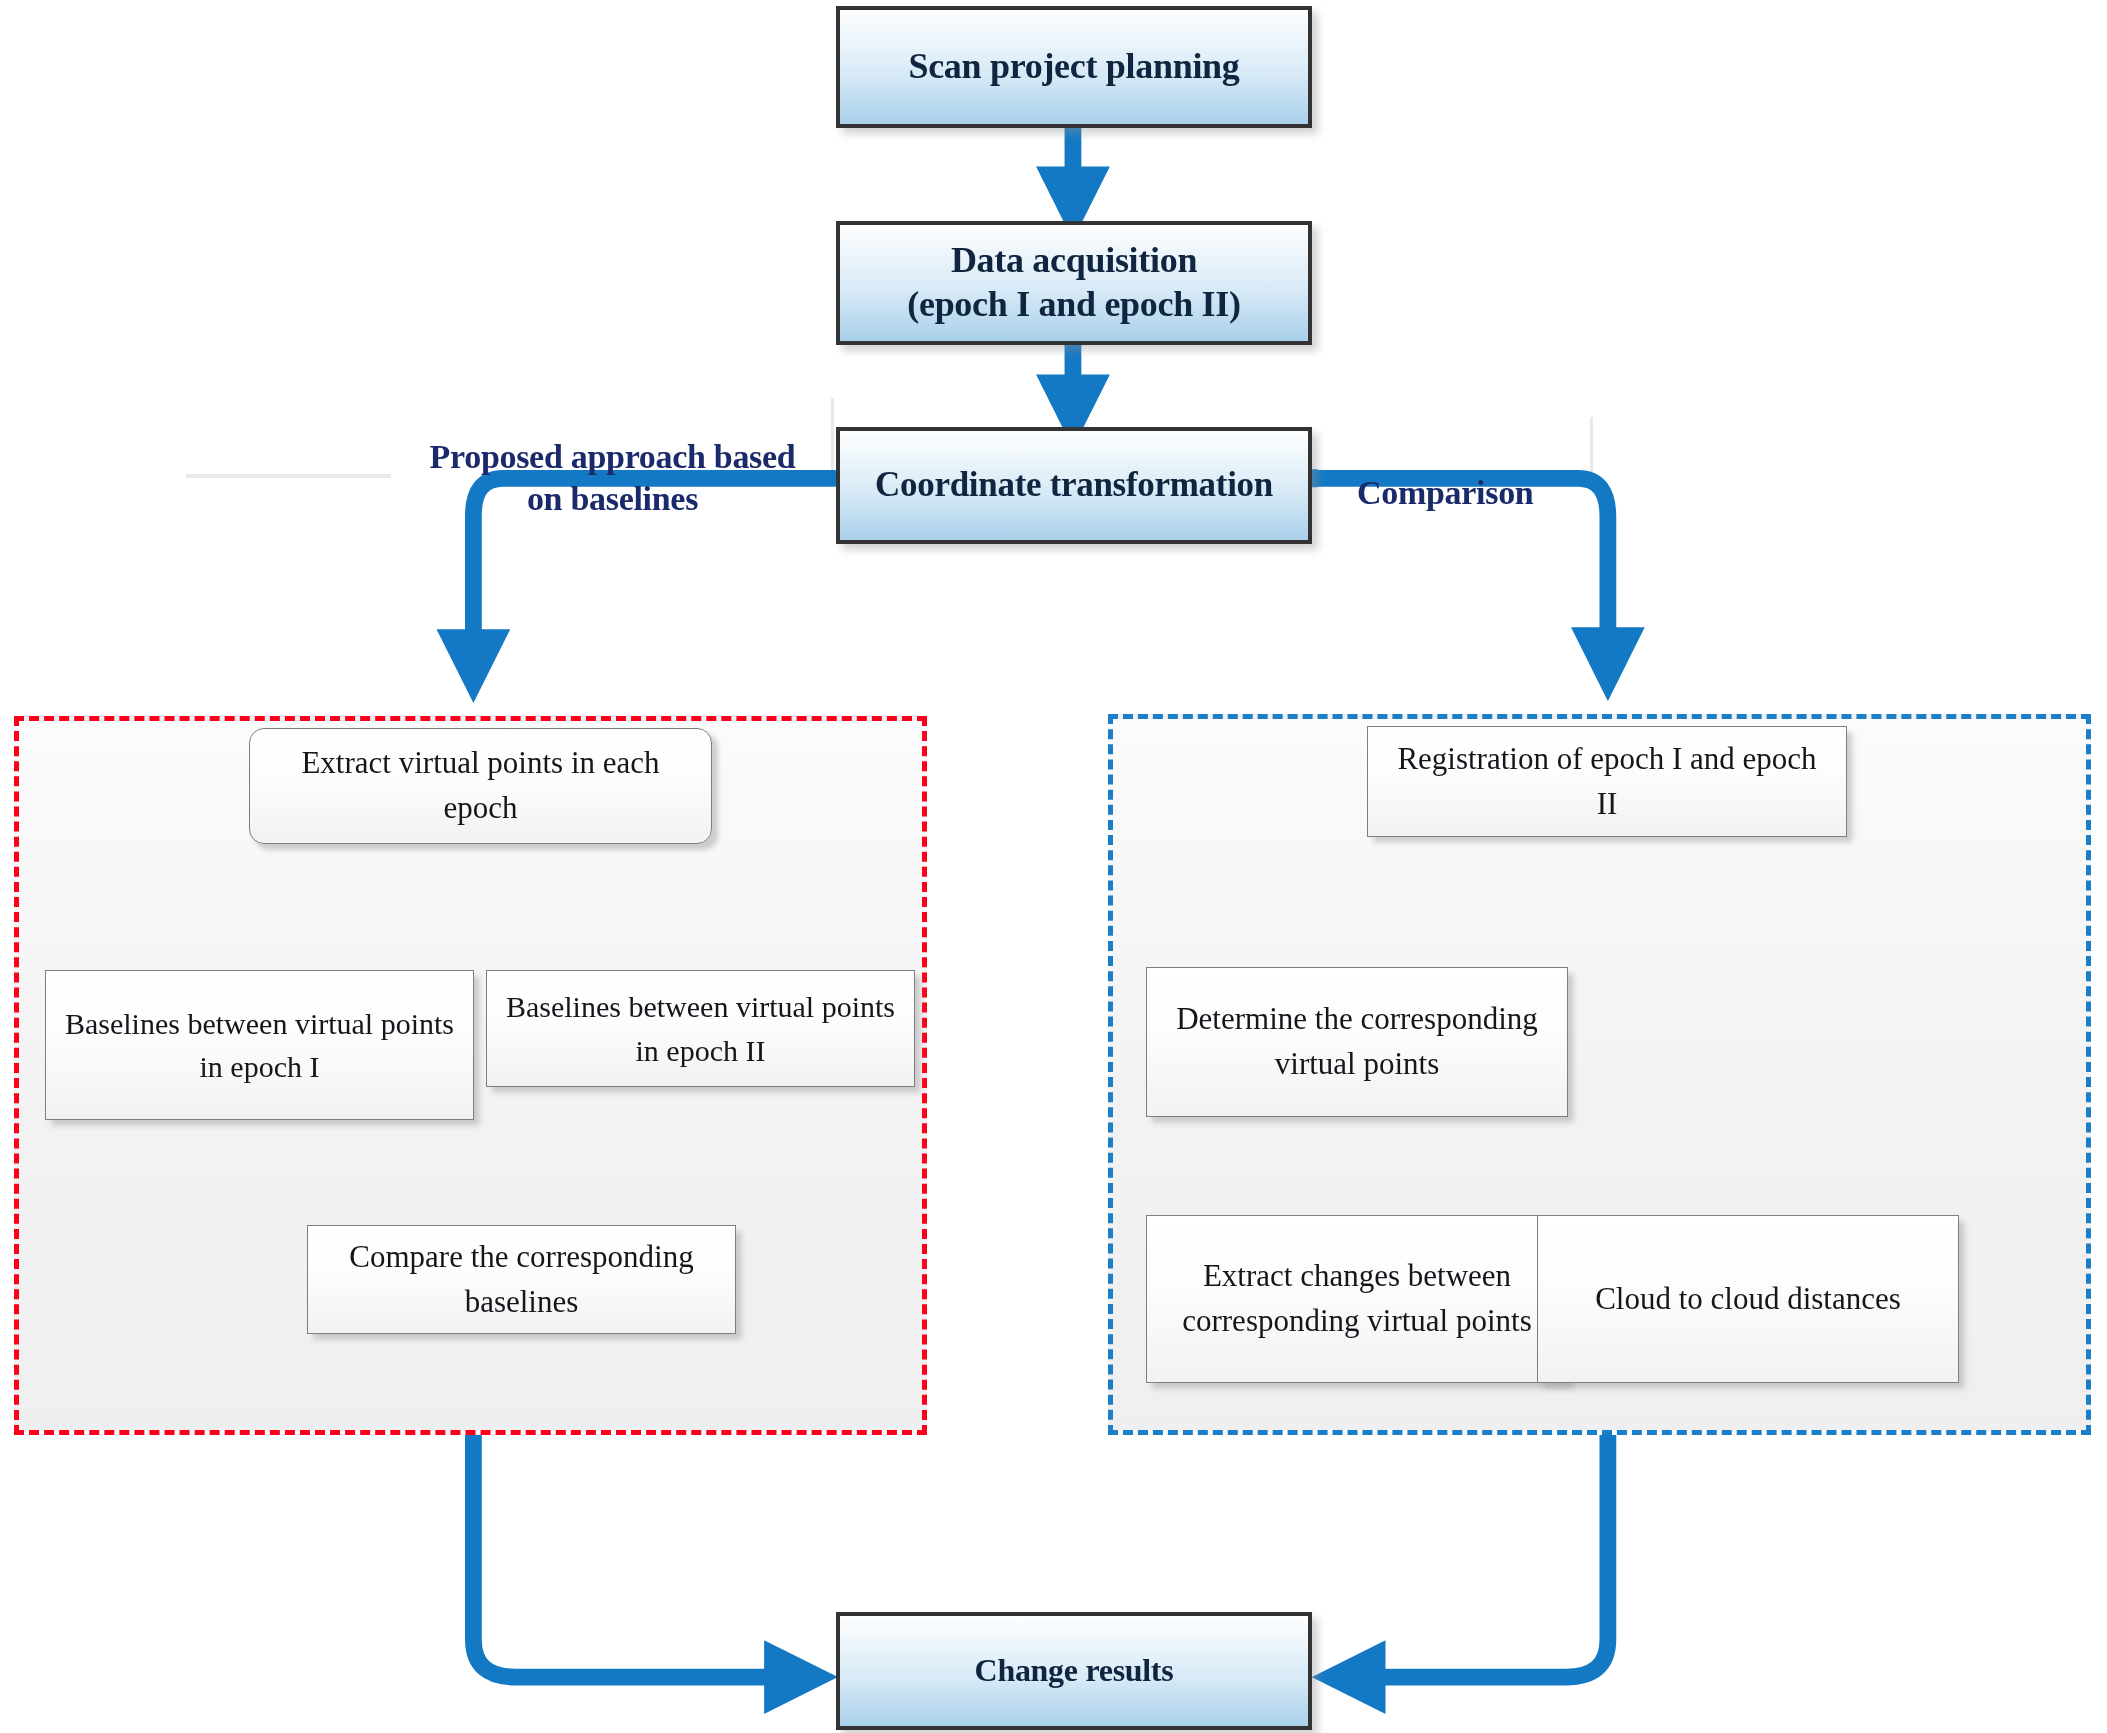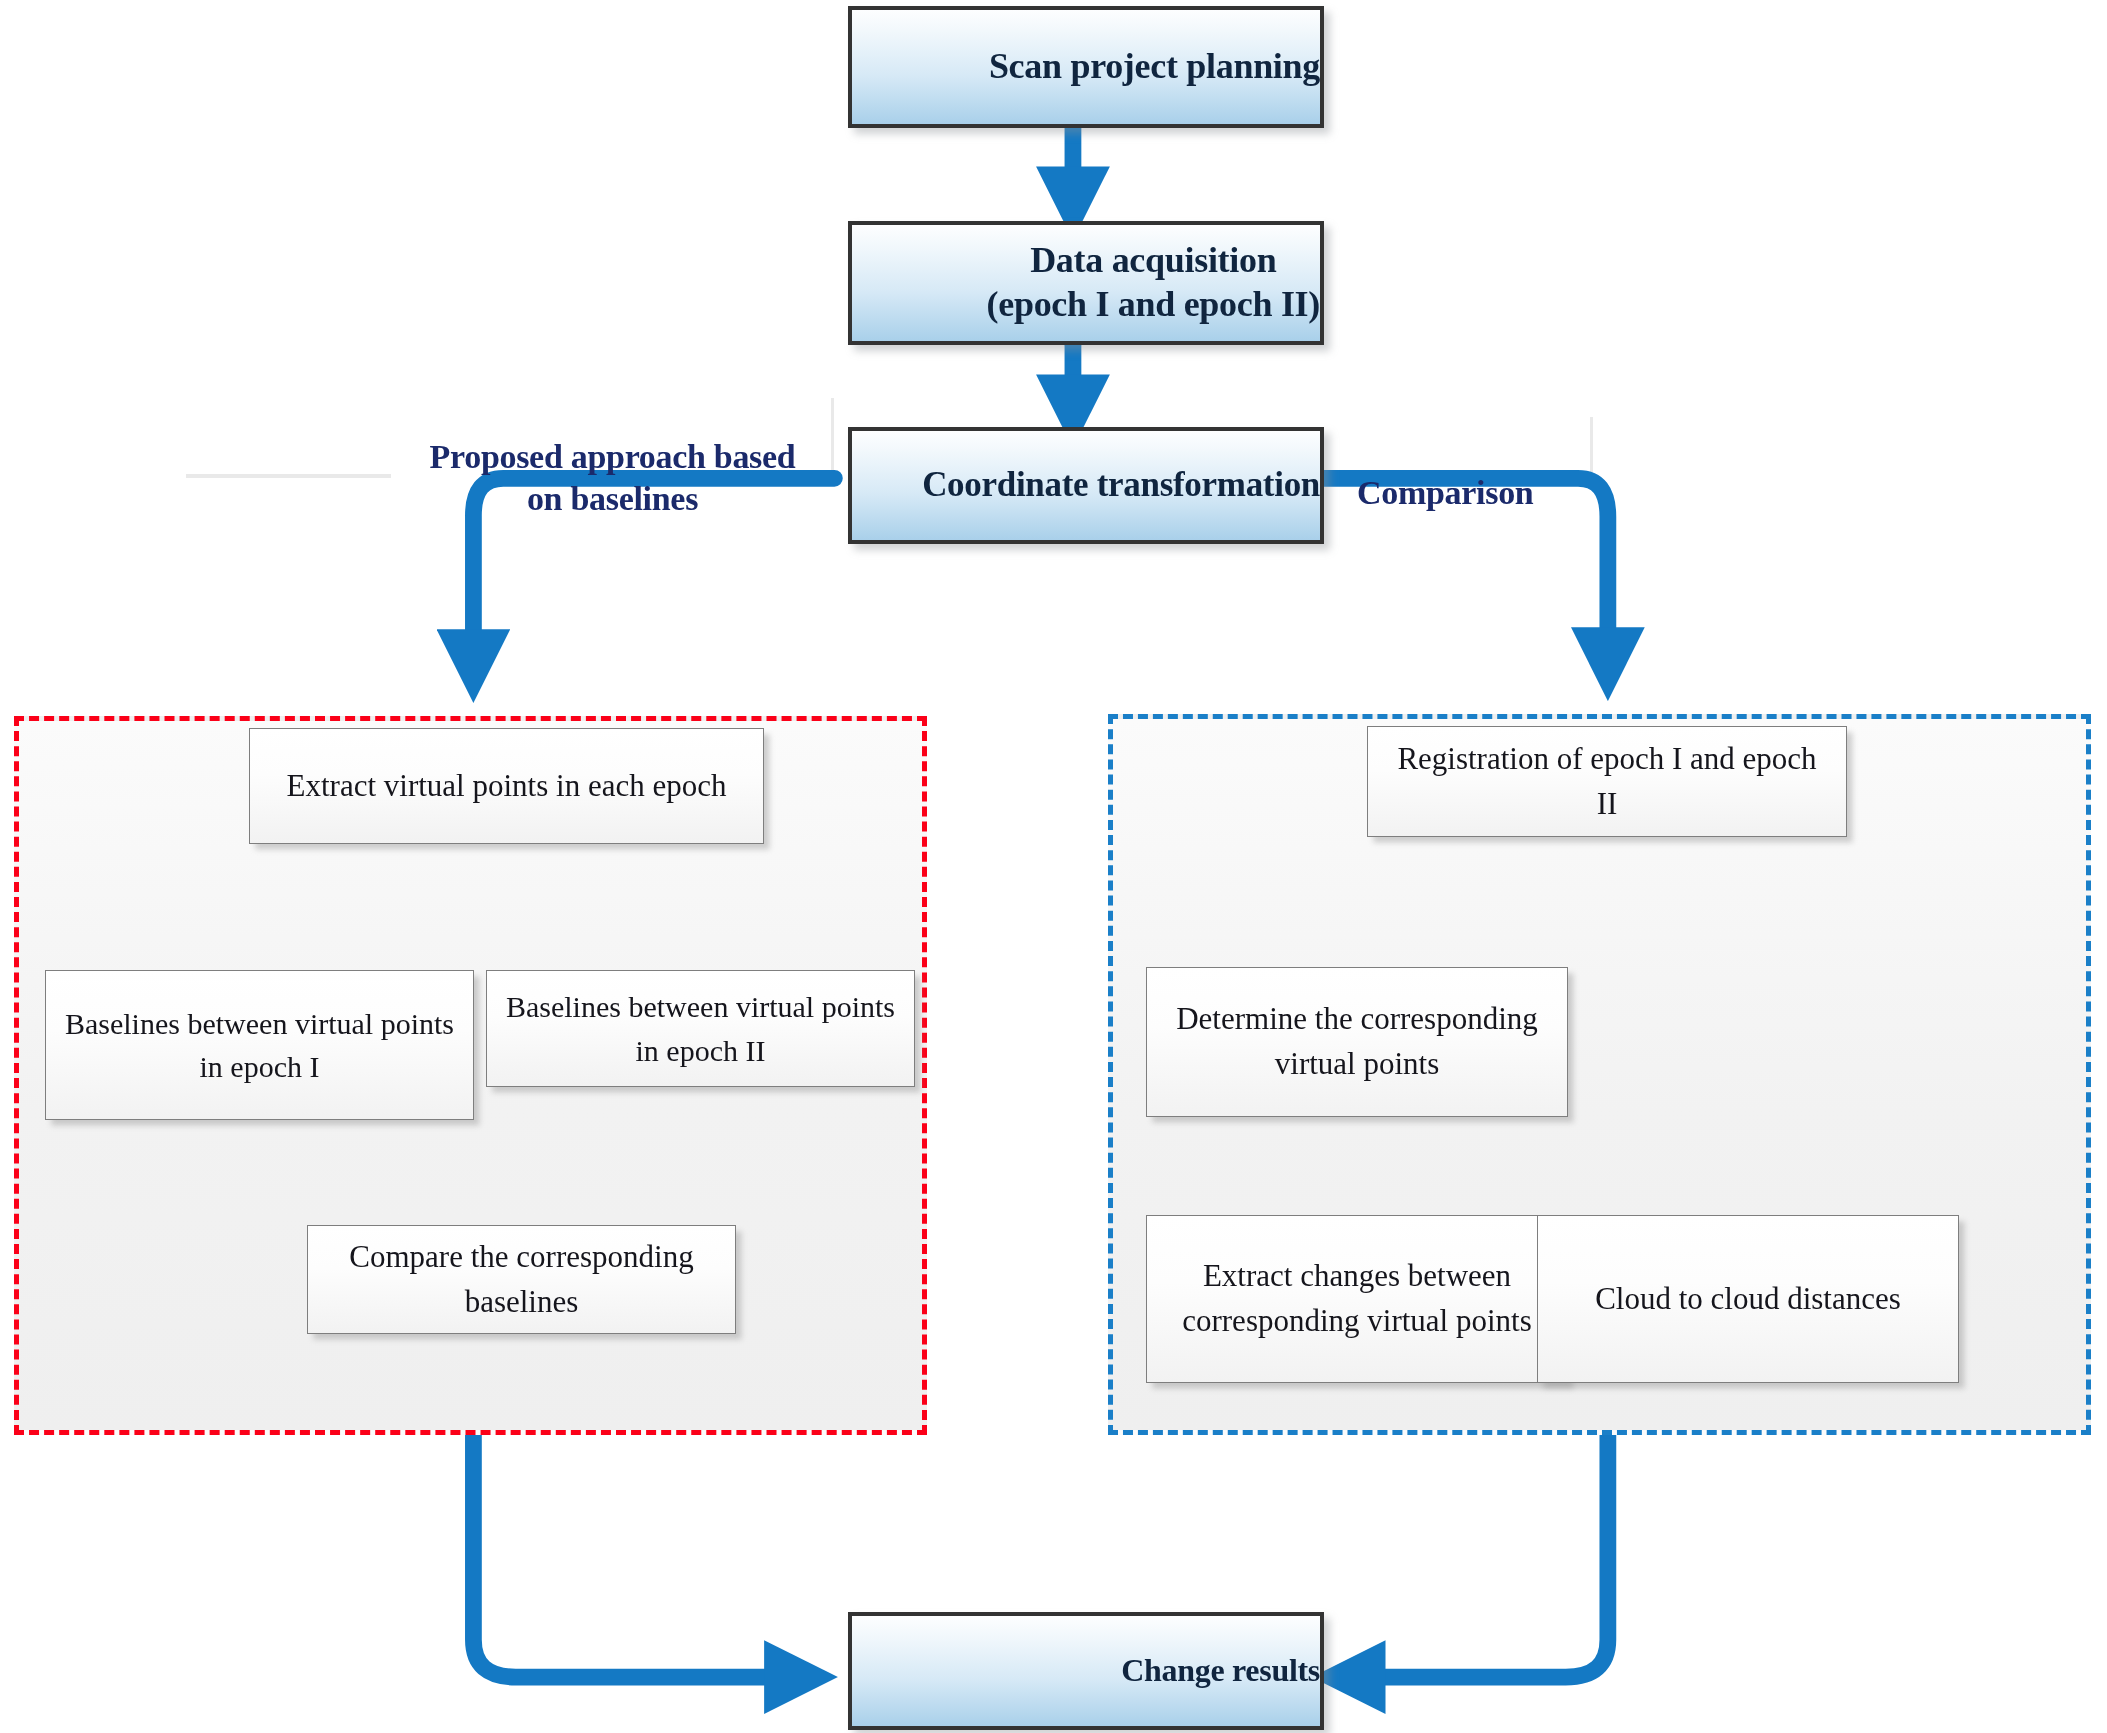--- a/index.html
+++ b/index.html
@@ -27,28 +27,27 @@
   }
   
   .pbox {
     position: absolute;
     box-sizing: border-box;
     background: linear-gradient(to bottom, #fdfeff 0%, #f2f8fc 18%, #d6e9f6 58%, #a9d0ea 100%);
     border: 4.3px solid #333333;
     box-shadow: 6.2px 6.2px 8px rgba(140,145,150,0.40);
     display: flex;
     align-items: center;
-    justify-content: flex-end;
+    justify-content: center;
     text-align: center;
     color: #10253f;
     font-weight: bold;
     line-height: 1.22;
     letter-spacing: -0.3px;
     z-index: 5;
-    margin-left: 12px;
   }
   
   .sbox {
     position: absolute;
     box-sizing: border-box;
     background: linear-gradient(to bottom, #ffffff 0%, #fdfdfd 40%, #f2f2f2 100%);
     border: 1.9px solid #7e7e7e;
     box-shadow: 5.6px 5.6px 5.6px rgba(150,150,150,0.45);
     display: flex;
     align-items: center;
@@ -160,21 +159,21 @@
 
   <div class="sidelabel" style="left:395px; top:393px; width:435px; font-size:34px; text-align:center;font-family:Liberation Serif, serif;">
     <span>Proposed approach based
 on baselines</span>
   </div>
 
   <div class="sidelabel" style="left:1357px; top:429px; width:348px; font-size:34px; text-align:left;">
     <span>Comparison</span>
   </div>
 
-  <div class="sbox" style="left:249px; top:728px; width:515px; height:116px; font-size:31px; padding:0 16px;">
+  <div class="sbox" style="left:249px; top:728px; width:463px; height:116px; font-size:31px; padding:0 16px;border-radius:15px;">
     <span>Extract virtual points in each epoch</span>
   </div>
 
   <div class="sbox" style="left:45px; top:970px; width:429px; height:150px; font-size:30px; padding:0 8.7px;text-align:center;">
     <span>Baselines between virtual points in epoch  I</span>
   </div>
 
   <div class="sbox" style="left:486px; top:970px; width:429px; height:117px; font-size:30px; padding:0 8.7px;">
     <span>Baselines between virtual points in epoch II</span>
   </div>

